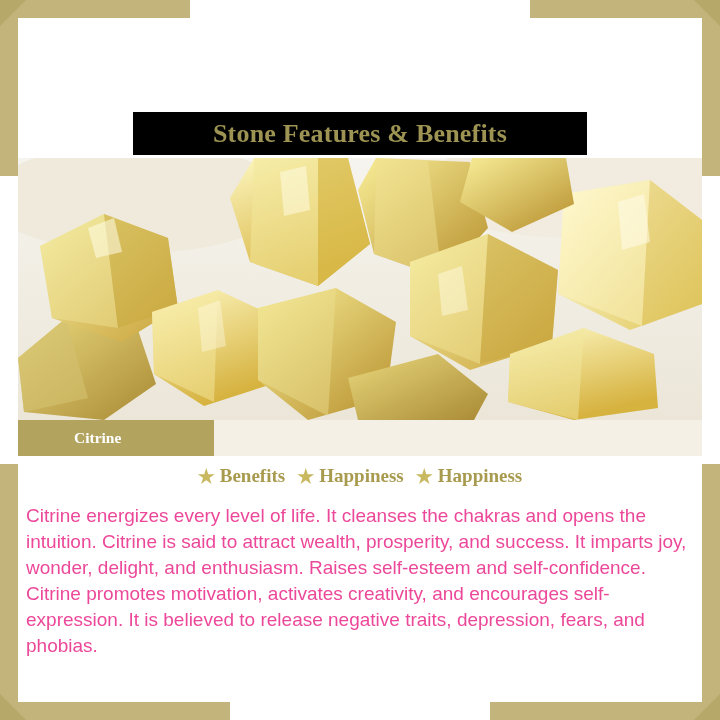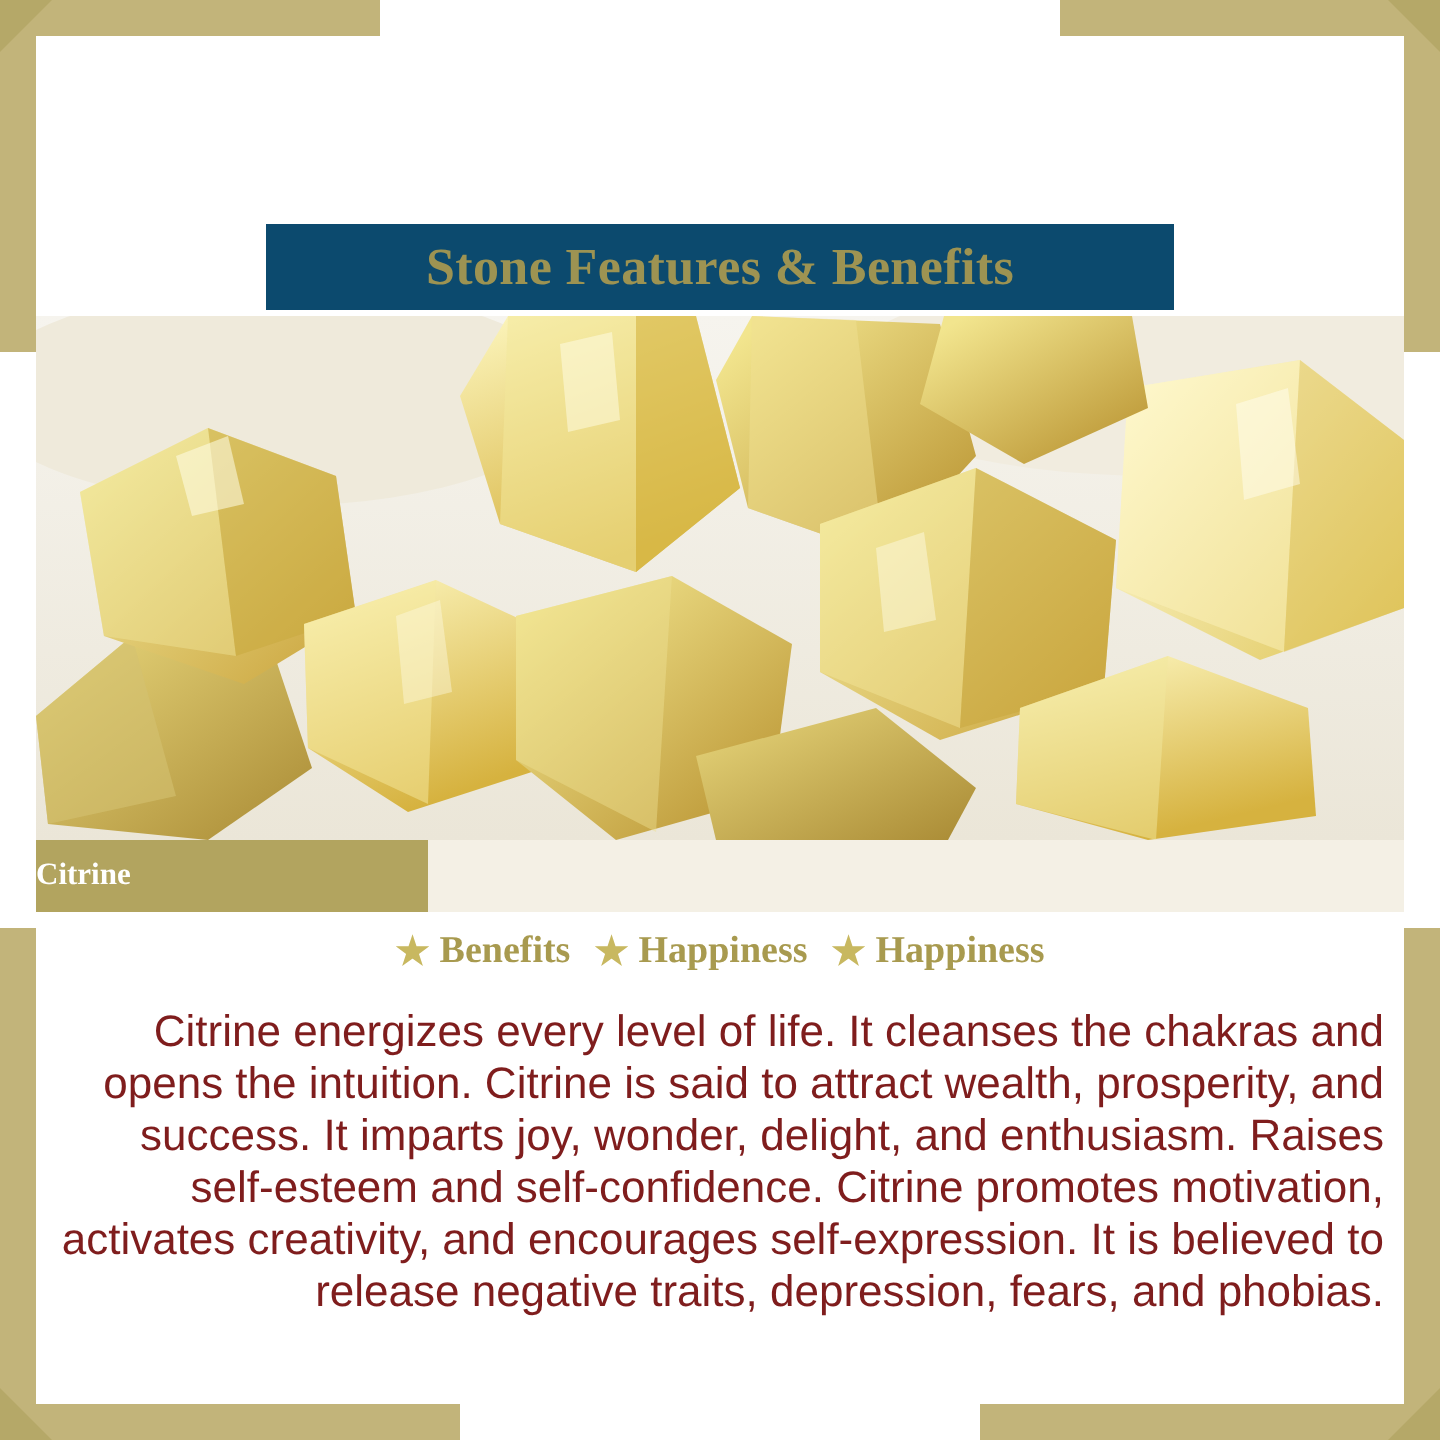--- a/index.html
+++ b/index.html
@@ -98,21 +98,21 @@
     color: #8e7a3d;
     font-weight: 700;
     font-family: "Liberation Serif", serif;
   }
 
   
   .title-bar {
     position: absolute;
     left: 133px; top: 112px;
     width: 454px; height: 43px;
-    background: #0c4a6e;
+    background: #000000;
     display: flex;
     align-items: center;
     justify-content: center;
   }
   .title-bar .title {
     font-size: 26px;
     font-weight: 700;
     color: #9d9352;
     letter-spacing: 0.2px;
     font-family: "Liberation Serif", serif;
@@ -135,20 +135,21 @@
     width: 684px; height: 36px;
     background: #f4f0e5;
     display: flex;
     align-items: center;
   }
   .name-bar .swatch {
     width: 196px; height: 36px;
     background: #b2a45f;
     display: flex;
     align-items: center;
+    padding-left: 56px;
   }
   .name-bar .stone-name {
     color: #ffffff;
     font-size: 15.5px;
     font-weight: 700;
     font-family: "Liberation Serif", serif;
   }
 
   
   .keywords {
@@ -173,25 +174,25 @@
     margin-right: 5px;
     line-height: 1;
   }
   .kw + .kw { margin-left: 12px; }
 
   
   .body-text {
     position: absolute;
     left: 26px; top: 503px;
     width: 666px;
-    font-size: 22px;
+    font-size: 19px;
     line-height: 26px;
-    color: #7f1d1d;
+    color: #ec4899;
     font-family: "Liberation Sans", sans-serif;
-    text-align: right;
+    text-align: left;
   }
 </style>
 </head>
 <body>
 
 <div class="page">
 
   <div class="band-top-left"></div>
   <div class="band-top-right"></div>
   <div class="band-bottom-left"></div>

